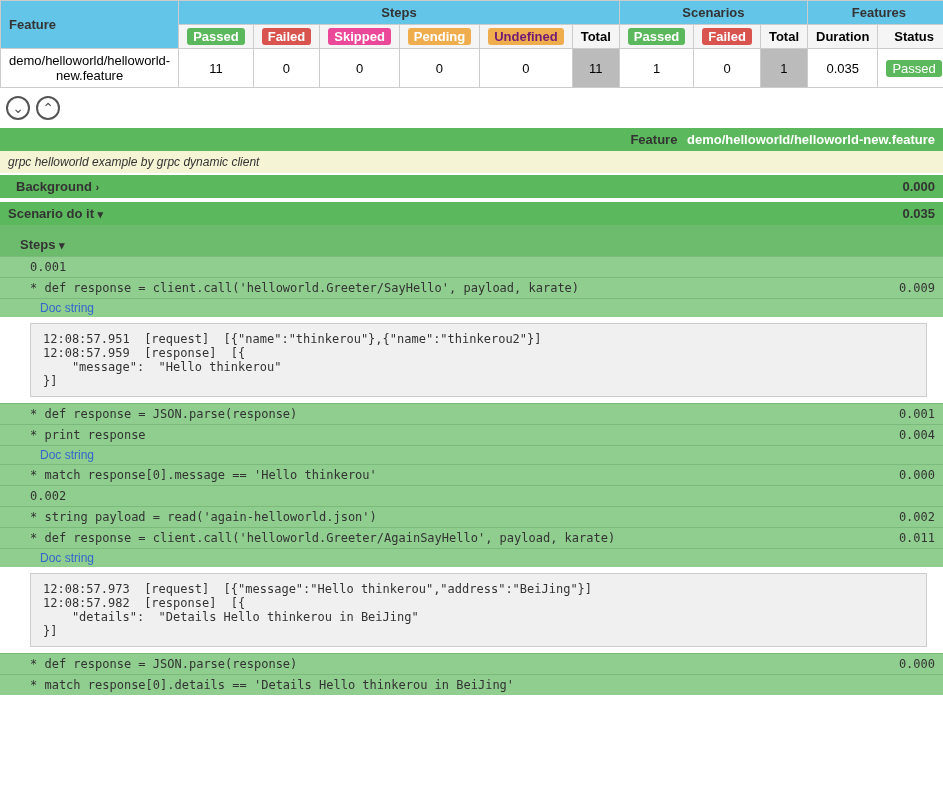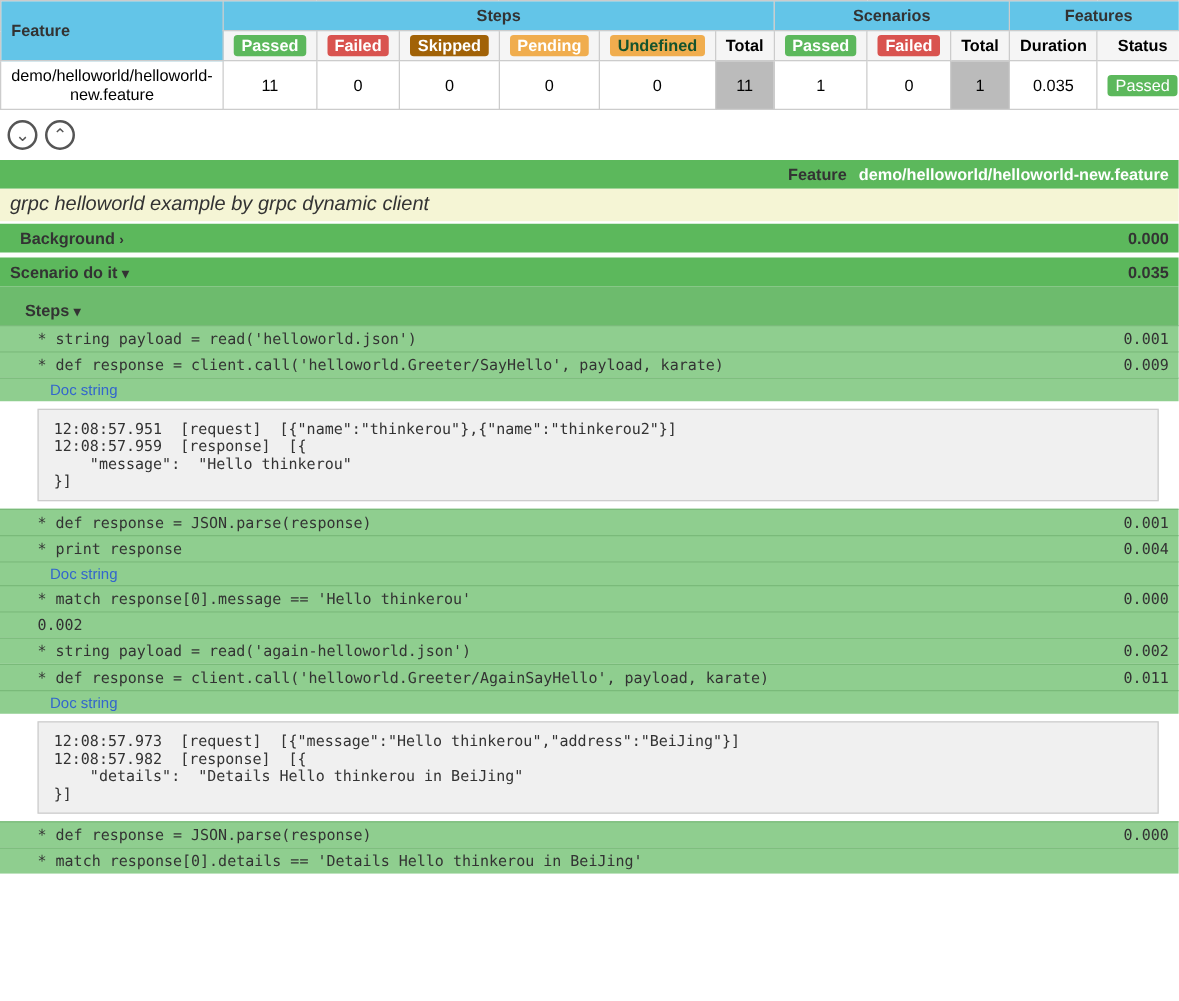--- a/index.html
+++ b/index.html
@@ -13,23 +13,23 @@
       text-align: center;
     }
     .summary-table th { font-weight: bold; }
     .header-row-top th { background: #63c5e8; color: #333; }
     .header-row-main th { background: #f5f5f5; }
     .th-feature { text-align: left !important; }
     .td-feature { text-align: left; }
 
     .badge-passed { background: #5cb85c; color: white; padding: 1px 6px; border-radius: 3px; }
     .badge-failed { background: #d9534f; color: white; padding: 1px 6px; border-radius: 3px; }
-    .badge-skipped { background: #a16207; color: white; padding: 1px 6px; border-radius: 3px; }
+    .badge-skipped { background: #ec4899; color: white; padding: 1px 6px; border-radius: 3px; }
     .badge-pending { background: #f0ad4e; color: white; padding: 1px 6px; border-radius: 3px; }
-    .badge-undefined { background: #f0ad4e; color: #14532d; padding: 1px 6px; border-radius: 3px; }
+    .badge-undefined { background: #f0ad4e; color: #701a75; padding: 1px 6px; border-radius: 3px; }
 
     
     .toggle-row { display: flex; gap: 6px; padding: 8px 6px; }
     .toggle-icon {
       width: 24px; height: 24px;
       border: 2px solid #555;
       border-radius: 50%;
       display: inline-flex; align-items: center; justify-content: center;
       cursor: pointer; font-size: 14px; color: #555;
     }
@@ -43,21 +43,21 @@
       text-align: right;
     }
     .feature-bar span.label { color: #333; font-weight: bold; }
 
     
     .feature-desc {
       background: #f5f5d5;
       padding: 4px 8px;
       font-style: italic;
       color: #333;
-      font-size: 16px;
+      font-size: 12px;
     }
 
     
     .background-bar {
       background: #5cb85c;
       padding: 4px 8px 4px 16px;
       display: flex; justify-content: space-between; align-items: center;
       margin-top: 2px;
     }
     .background-bar span { font-weight: bold; color: #333; }
@@ -186,21 +186,20 @@
 </div>
 
 <div class="steps-bar">
   <span>
     <span>Steps</span> <span class="chevron">▾</span>
   </span>
 </div>
 
 <div id="steps-container">
     <div class="step-row">
-      <span>* string payload = read('helloworld.json')</span>
       <span>0.001</span>
     </div>
     <div class="step-row">
       <span>* def response = client.call('helloworld.Greeter/SayHello', payload, karate)</span>
       <span>0.009</span>
     </div>
     <span class="doc-string-link">Doc string</span>
     <div class="doc-string-box">12:08:57.951  [request]  [{"name":"thinkerou"},{"name":"thinkerou2"}]
 12:08:57.959  [response]  [{
     "message":  "Hello thinkerou"

